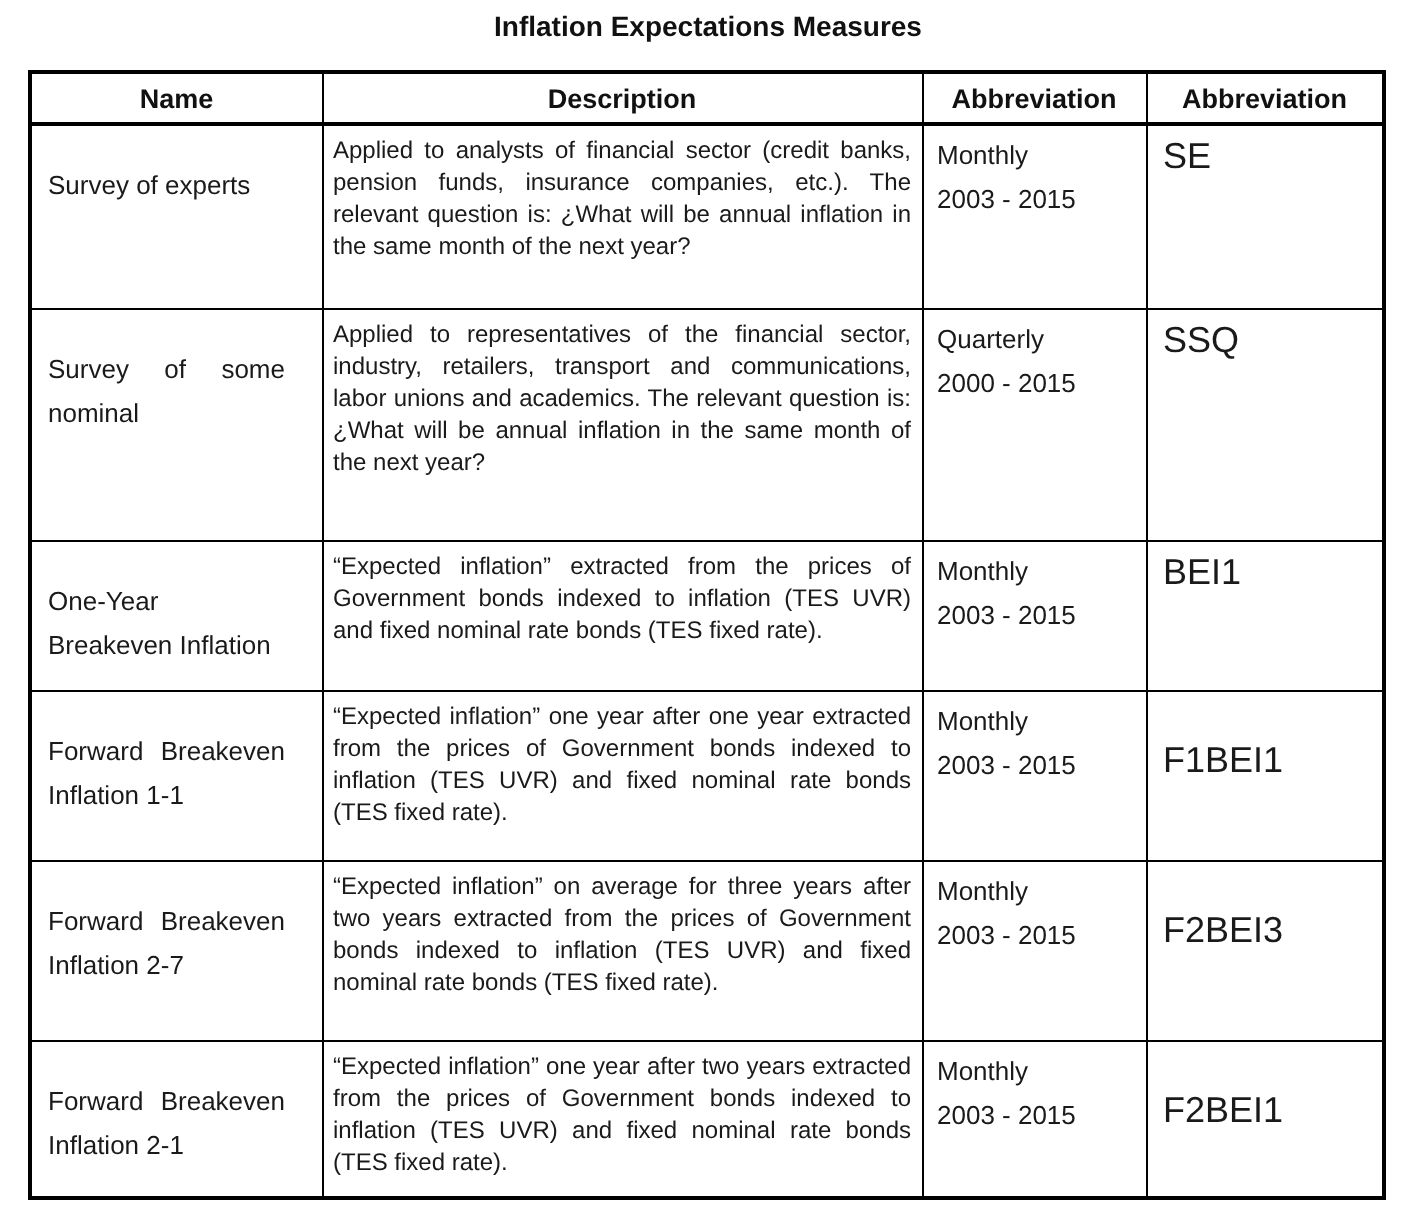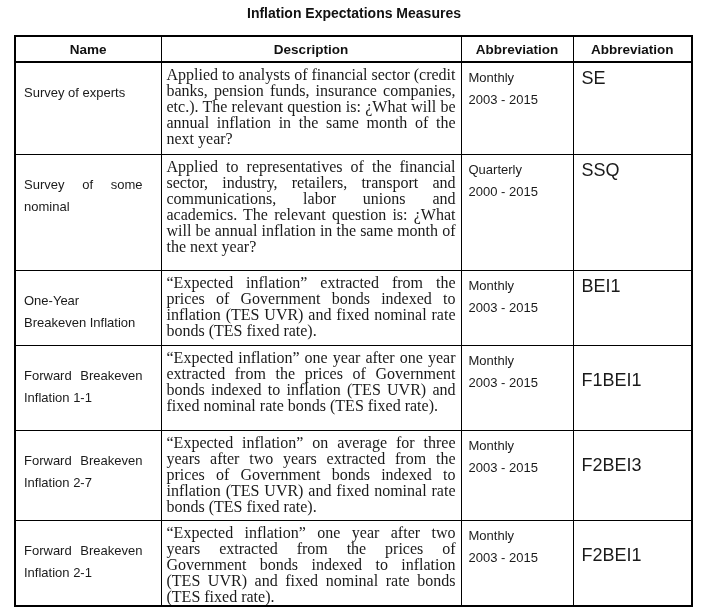--- a/index.html
+++ b/index.html
@@ -46,25 +46,24 @@
     vertical-align: top;
     overflow: hidden;
   }
   td.name {
     font-size: 13px;
     line-height: 22px;
     text-align: justify;
     padding: 19px 18px 0 8px;
   }
   td.desc {
-    font-size: 16px;
+    font-size: 12px;
     line-height: 16px;
     text-align: justify;
     padding: 4px 5px 0 5px;
-    font-family: Liberation Serif, serif;
   }
   td.per {
     font-size: 13px;
     line-height: 22px;
     padding: 4px 4px 0 7px;
   }
   td.abbr {
     font-size: 18px;
     line-height: 18px;
     padding: 6px 4px 0 8px;

